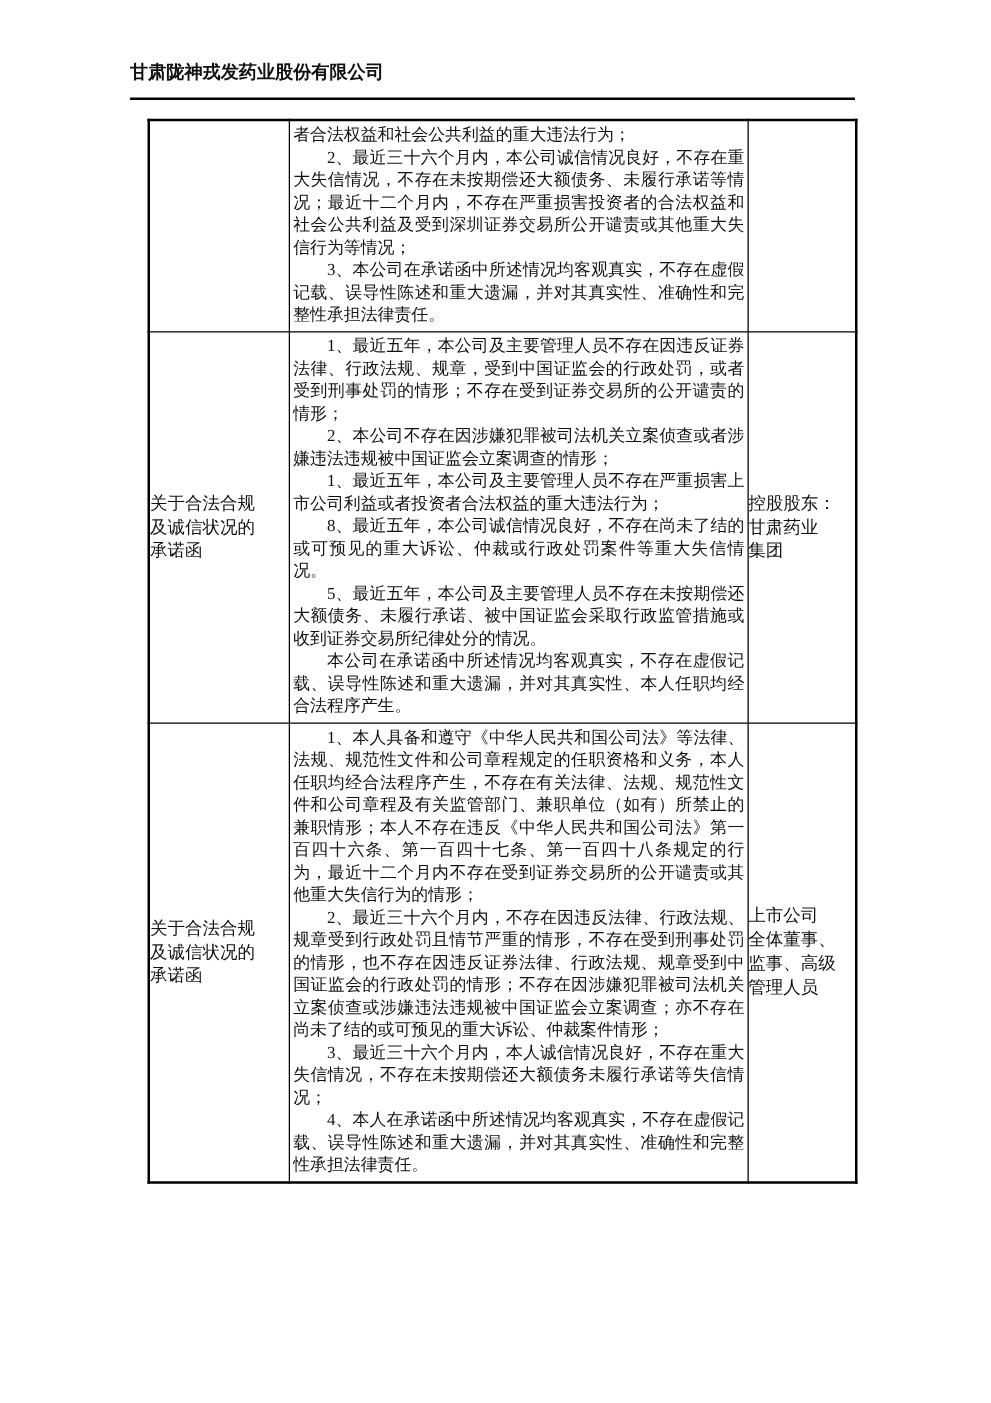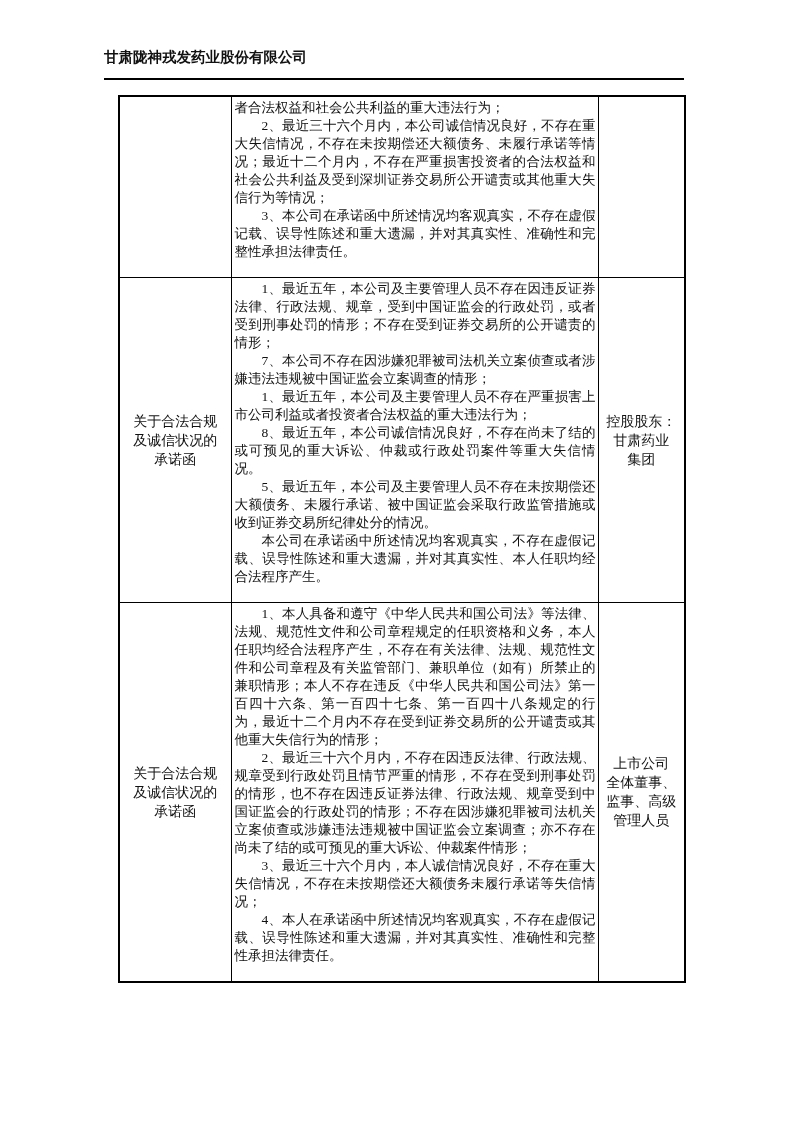--- a/index.html
+++ b/index.html
@@ -41,29 +41,29 @@
   }
   col.c-label { width: 112px; }
   col.c-content { width: 367px; }
   col.c-party { width: 87px; }
 
   tr.r0 { height: 163px; }
   tr.r1 { height: 310px; }
   tr.r2 { height: 367px; }
   tr.r3 { height: 75px; }
 
-  .label-cell, .party-cell { text-align: center; }
+  .label-cell, .party-cell { }
   .label-text, .party-text {
     white-space: pre-line;
     line-height: 19px;
     font-size: 14px;
   }
   .content-cell {
     vertical-align: top;
-    padding: 2px 2px 16px 3px;
+    padding: 2px 2px 4px 3px;
     font-size: 13.5px;
     line-height: 18px;
     text-align: justify;
   }
   .para { text-indent: 2em; margin: 0; }
   .para.no-indent { text-indent: 0; }
 </style>
 </head>
 <body>
 
@@ -96,21 +96,21 @@
       </tr>
 
       <tr class="r1">
         <td class="label-cell">
           <div class="label-text">关于合法合规
 及诚信状况的
 承诺函</div>
         </td>
         <td class="content-cell">
           <p class="para">1、最近五年，本公司及主要管理人员不存在因违反证券法律、行政法规、规章，受到中国证监会的行政处罚，或者受到刑事处罚的情形；不存在受到证券交易所的公开谴责的情形；</p>
-          <p class="para">7、本公司不存在因涉嫌犯罪被司法机关立案侦查或者涉嫌违法违规被中国证监会立案调查的情形；</p>
+          <p class="para">2、本公司不存在因涉嫌犯罪被司法机关立案侦查或者涉嫌违法违规被中国证监会立案调查的情形；</p>
           <p class="para">1、最近五年，本公司及主要管理人员不存在严重损害上市公司利益或者投资者合法权益的重大违法行为；</p>
           <p class="para">8、最近五年，本公司诚信情况良好，不存在尚未了结的或可预见的重大诉讼、仲裁或行政处罚案件等重大失信情况。</p>
           <p class="para">5、最近五年，本公司及主要管理人员不存在未按期偿还大额债务、未履行承诺、被中国证监会采取行政监管措施或收到证券交易所纪律处分的情况。</p>
           <p class="para">本公司在承诺函中所述情况均客观真实，不存在虚假记载、误导性陈述和重大遗漏，并对其真实性、本人任职均经合法程序产生。</p>
         </td>
         <td class="party-cell">
           <div class="party-text">控股股东：
 甘肃药业
 集团</div>
         </td>

